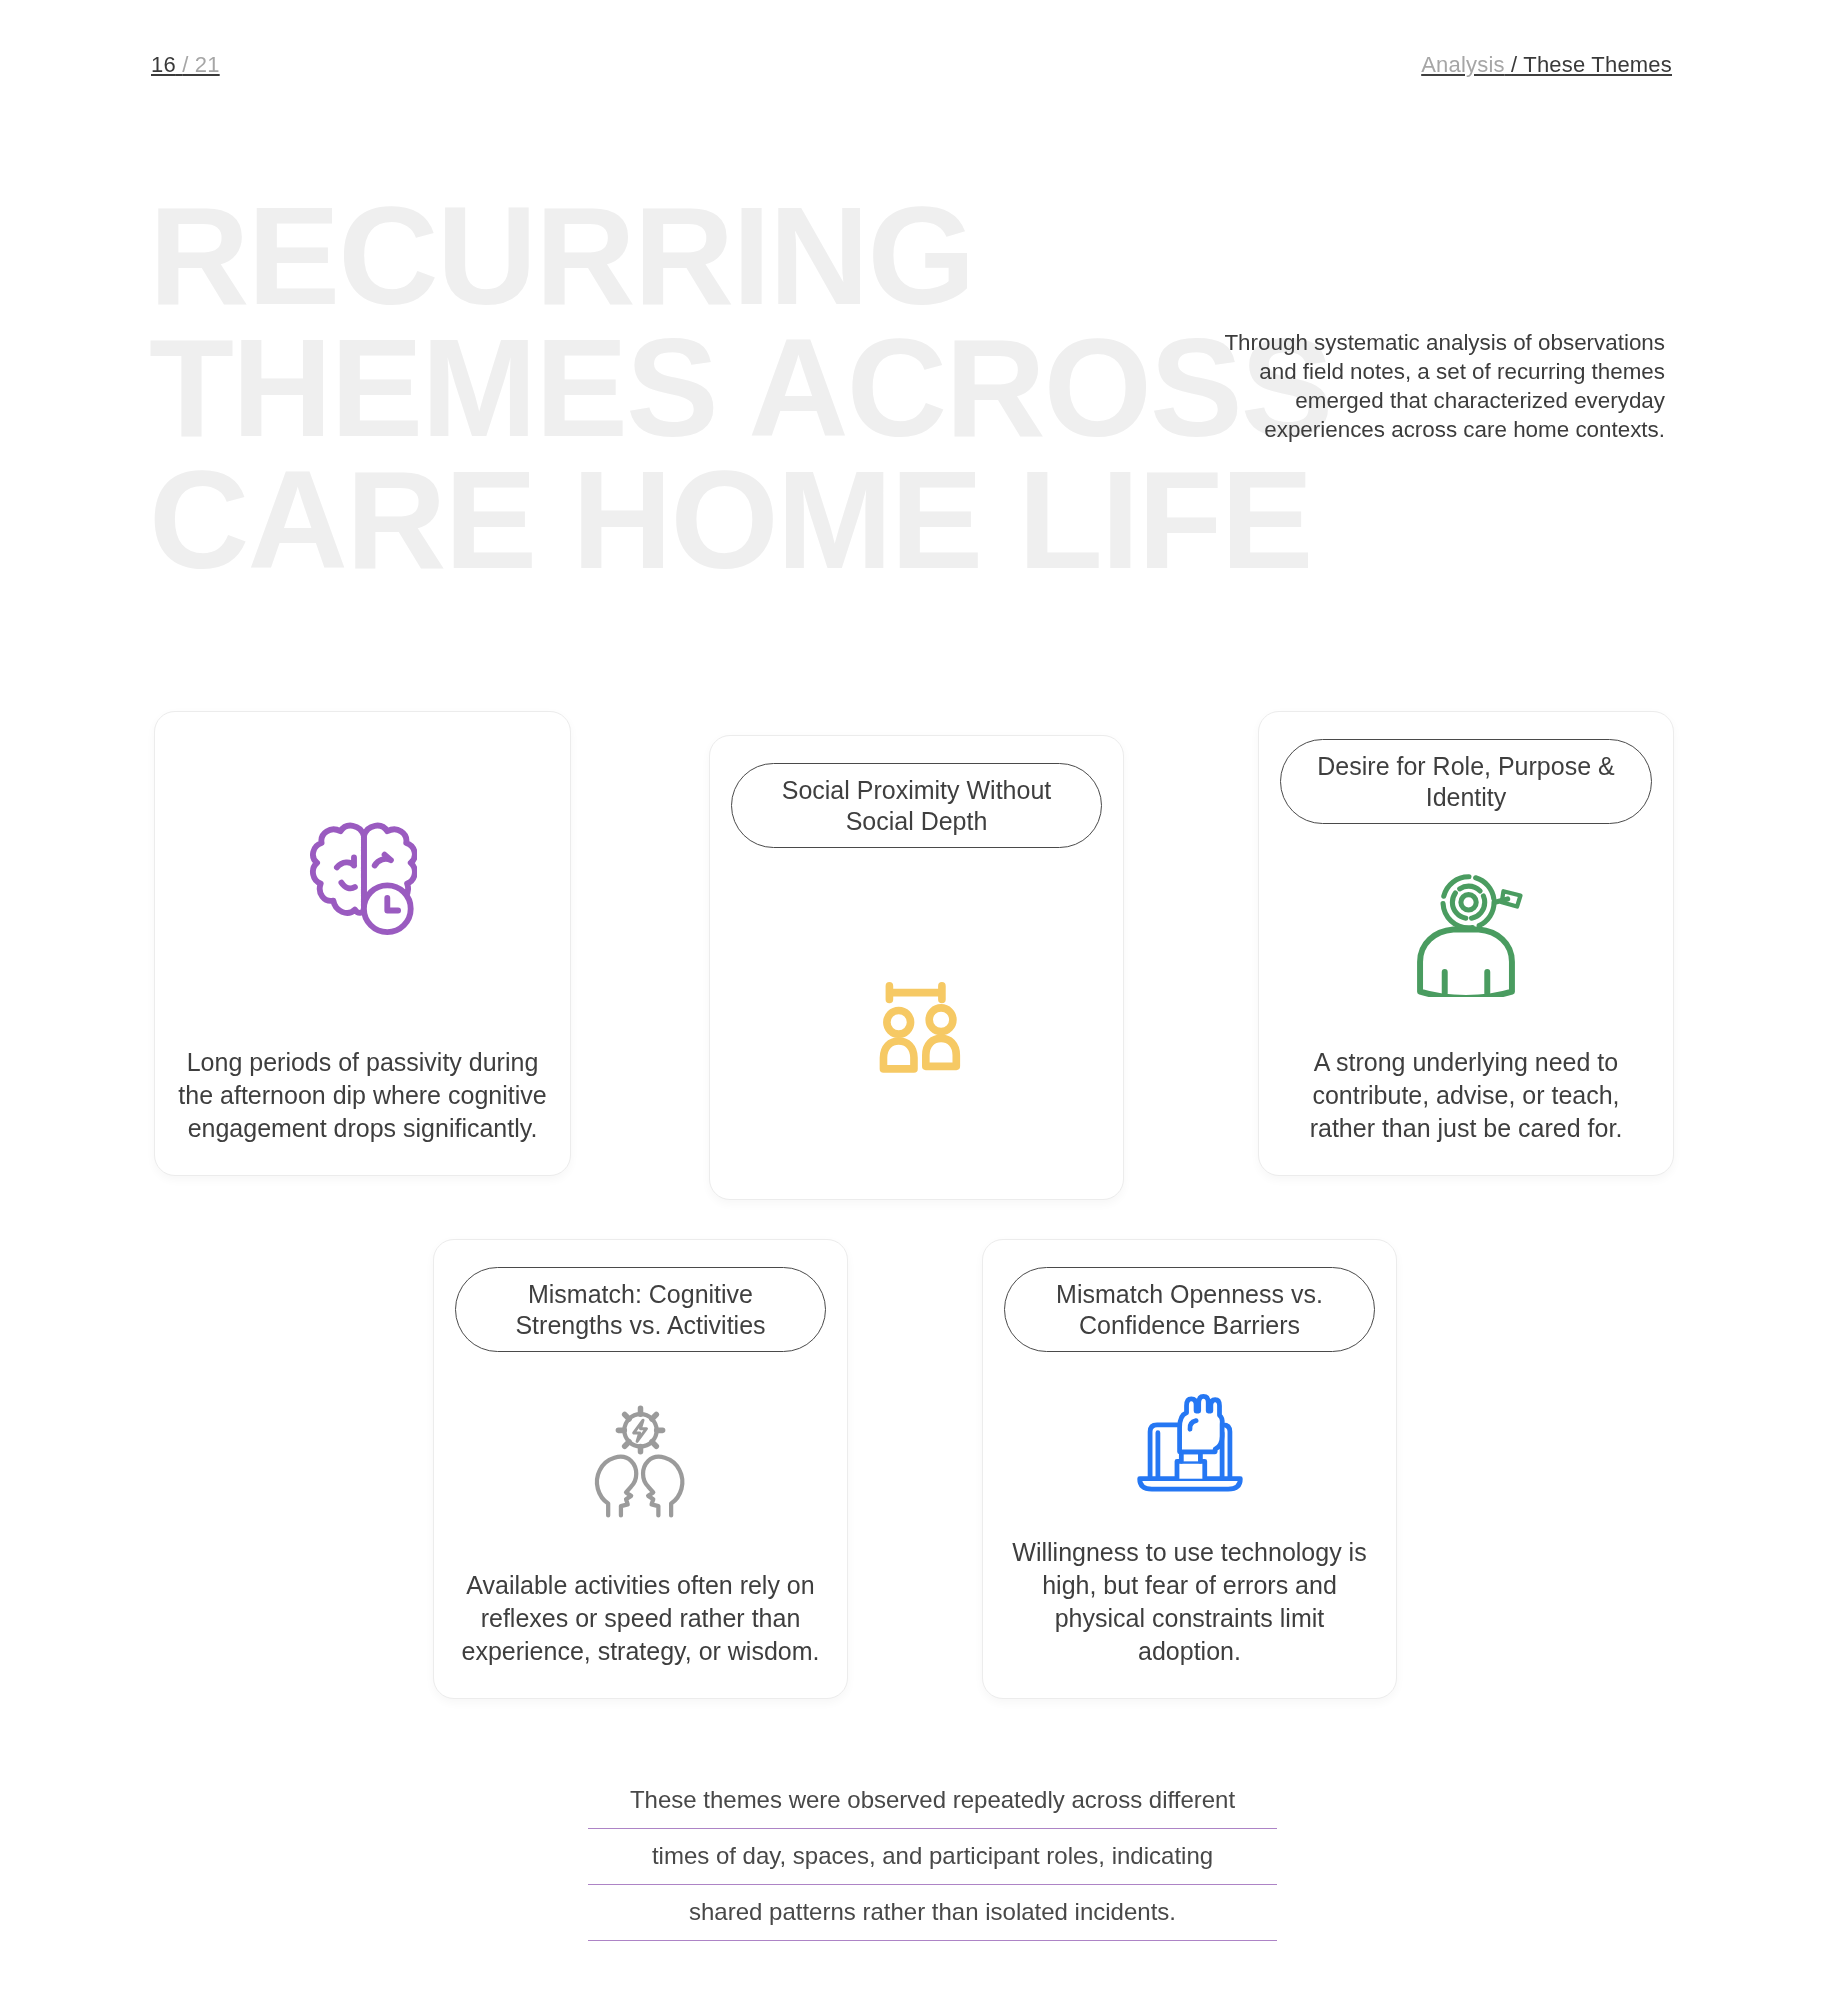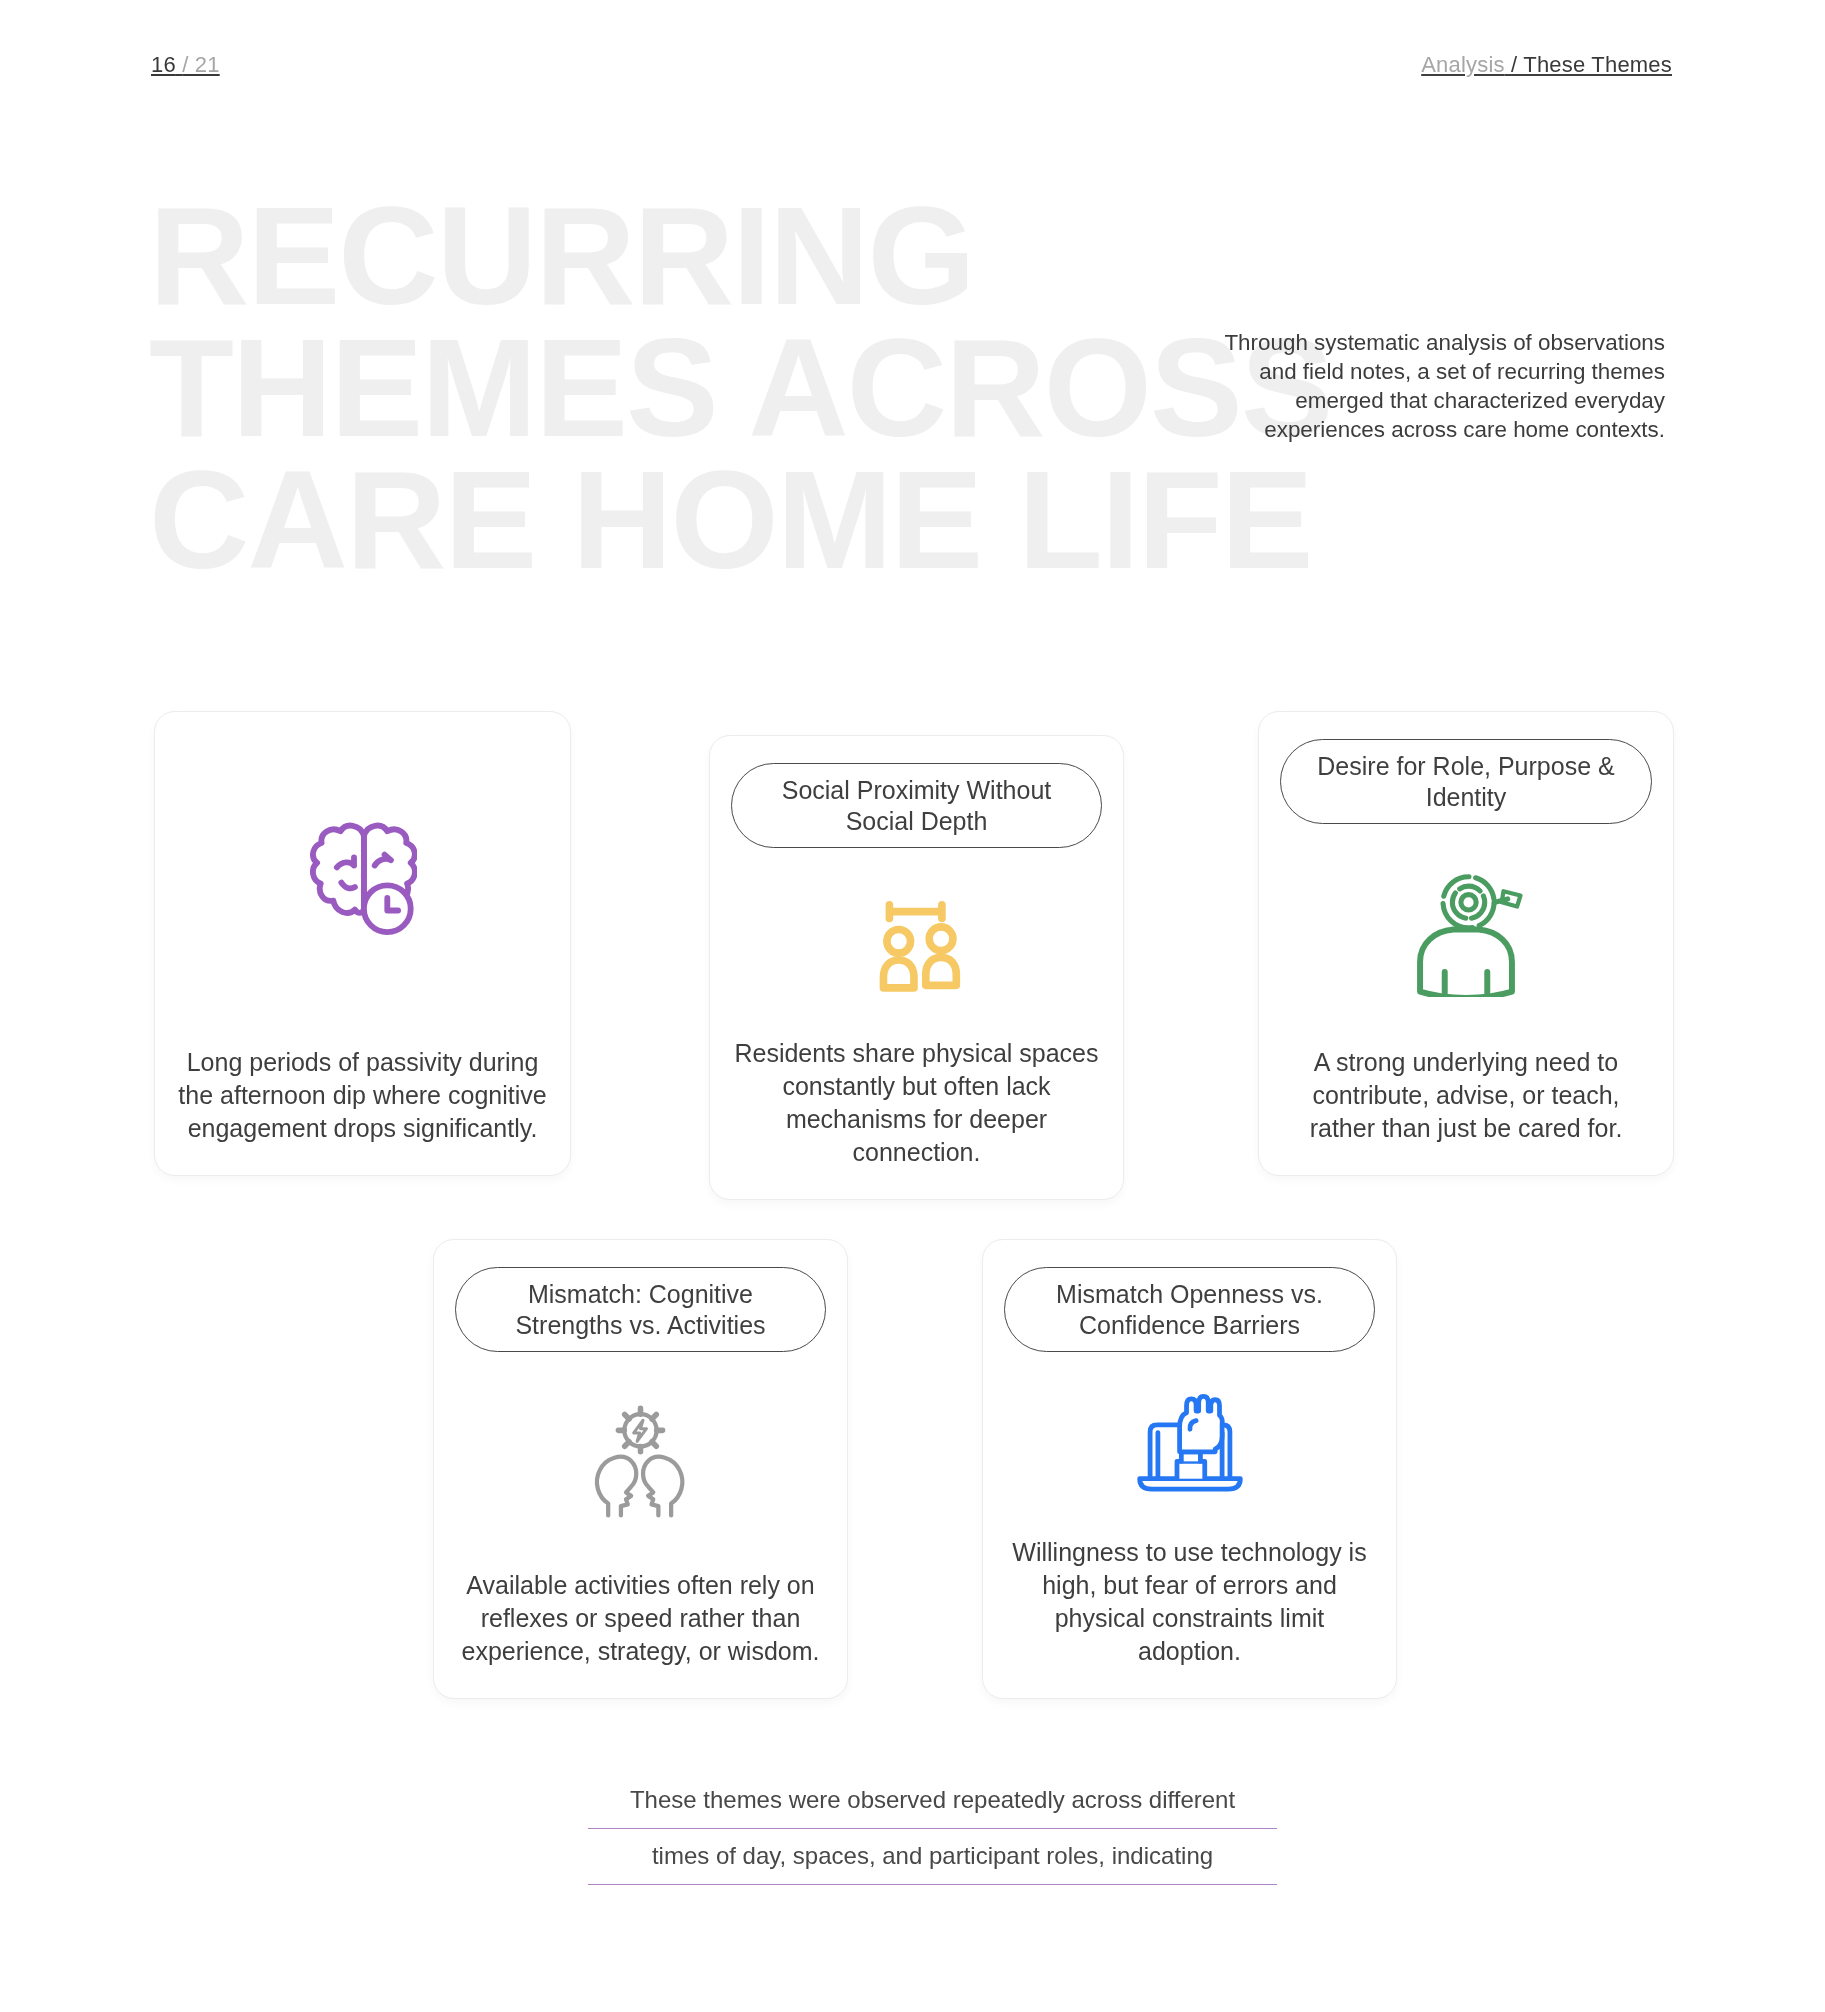--- a/index.html
+++ b/index.html
@@ -84,24 +84,20 @@
 Social Depth</div>
     <div class="icon-area" style="color: rgb(246, 201, 100);">
       <svg viewBox="0 0 124 118" width="105" height="100" fill="none" stroke="currentColor" stroke-width="9" stroke-linecap="round" stroke-linejoin="round">
         <path d="M30,14 L30,30 M92,14 L92,30 M30,22 L92,22"></path>
         <circle cx="41" cy="57" r="14"></circle>
         <path d="M23,112 L23,99 C23,86 31,79 41,79 C51,79 59,86 59,99 L59,112 Z"></path>
         <circle cx="91" cy="54" r="14"></circle>
         <path d="M73,109 L73,96 C73,83 81,76 91,76 C101,76 109,83 109,96 L109,109 Z"></path>
       </svg>
     </div>
-    <div class="desc">Residents share physical spaces
-constantly but often lack
-mechanisms for deeper
-connection.</div>
   </div>
 
   <div class="card" style="left:1258px;top:711px;width:416px;height:465px;">
     <div class="pill">Desire for Role, Purpose &amp;
 Identity</div>
     <div class="icon-area" style="color: rgb(74, 156, 96);">
       <svg viewBox="0 0 134 144" width="114" height="123" fill="none" stroke="currentColor" stroke-width="7" stroke-linecap="round" stroke-linejoin="round">
         <path d="M13,138 L13,103 C13,81 30,67 52,65 L82,65 C104,67 121,81 121,103 L121,138 C88,148 46,148 13,138 Z"></path>
         <path d="M42,115 L42,140 M92,115 L92,140"></path>
         <circle cx="70" cy="33" r="30" stroke-width="6" stroke-dasharray="34 8 50 9 40 8"></circle>
@@ -149,16 +145,17 @@
     </div>
     <div class="desc">Willingness to use technology is
 high, but fear of errors and
 physical constraints limit
 adoption.</div>
   </div>
 
   <div class="footer">
     <div class="footer-line" style="border-bottom-color: rgb(173, 132, 198);">These themes were observed repeatedly across different</div>
     <div class="footer-line" style="border-bottom-color: rgb(173, 132, 198);">times of day, spaces, and participant roles, indicating</div>
+    <div class="footer-line" style="border-bottom-color: rgb(173, 132, 198);">shared patterns rather than isolated incidents.</div>
   </div>
 
 </div>
 
 
 </body></html>

